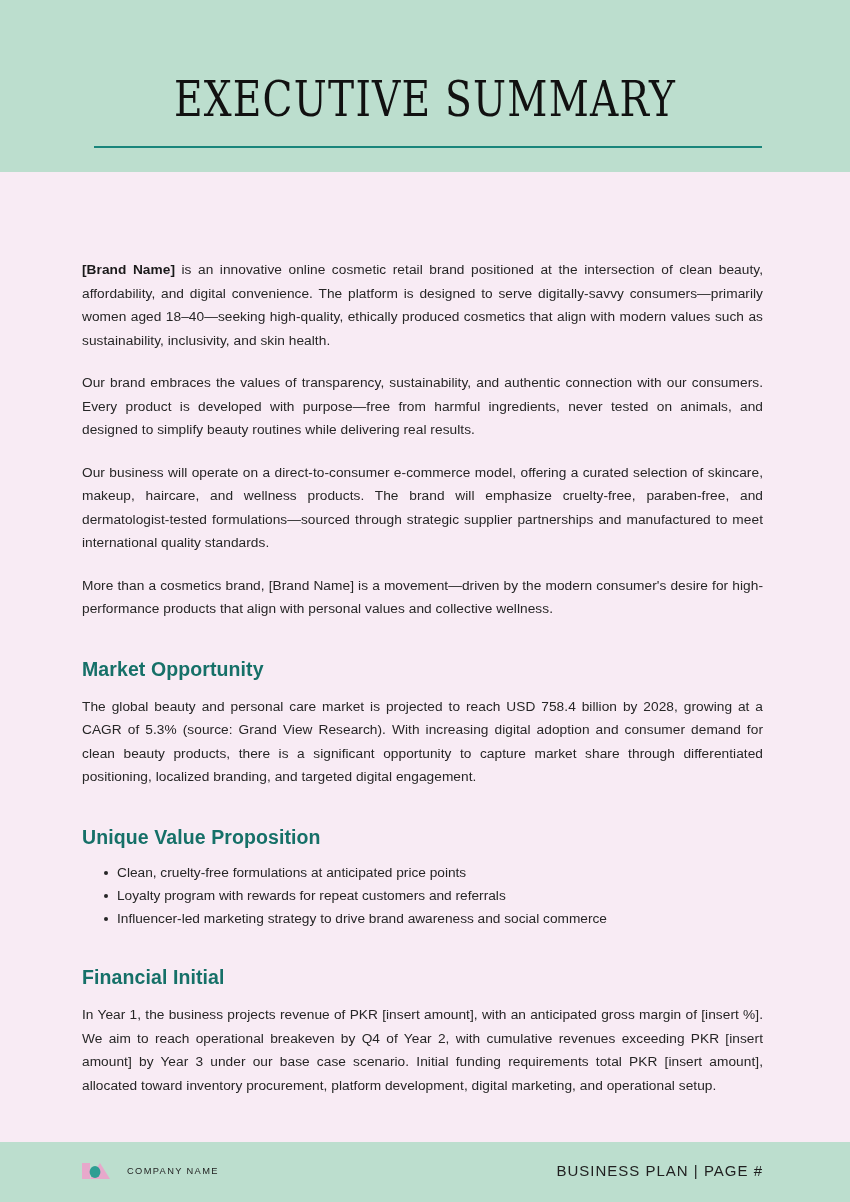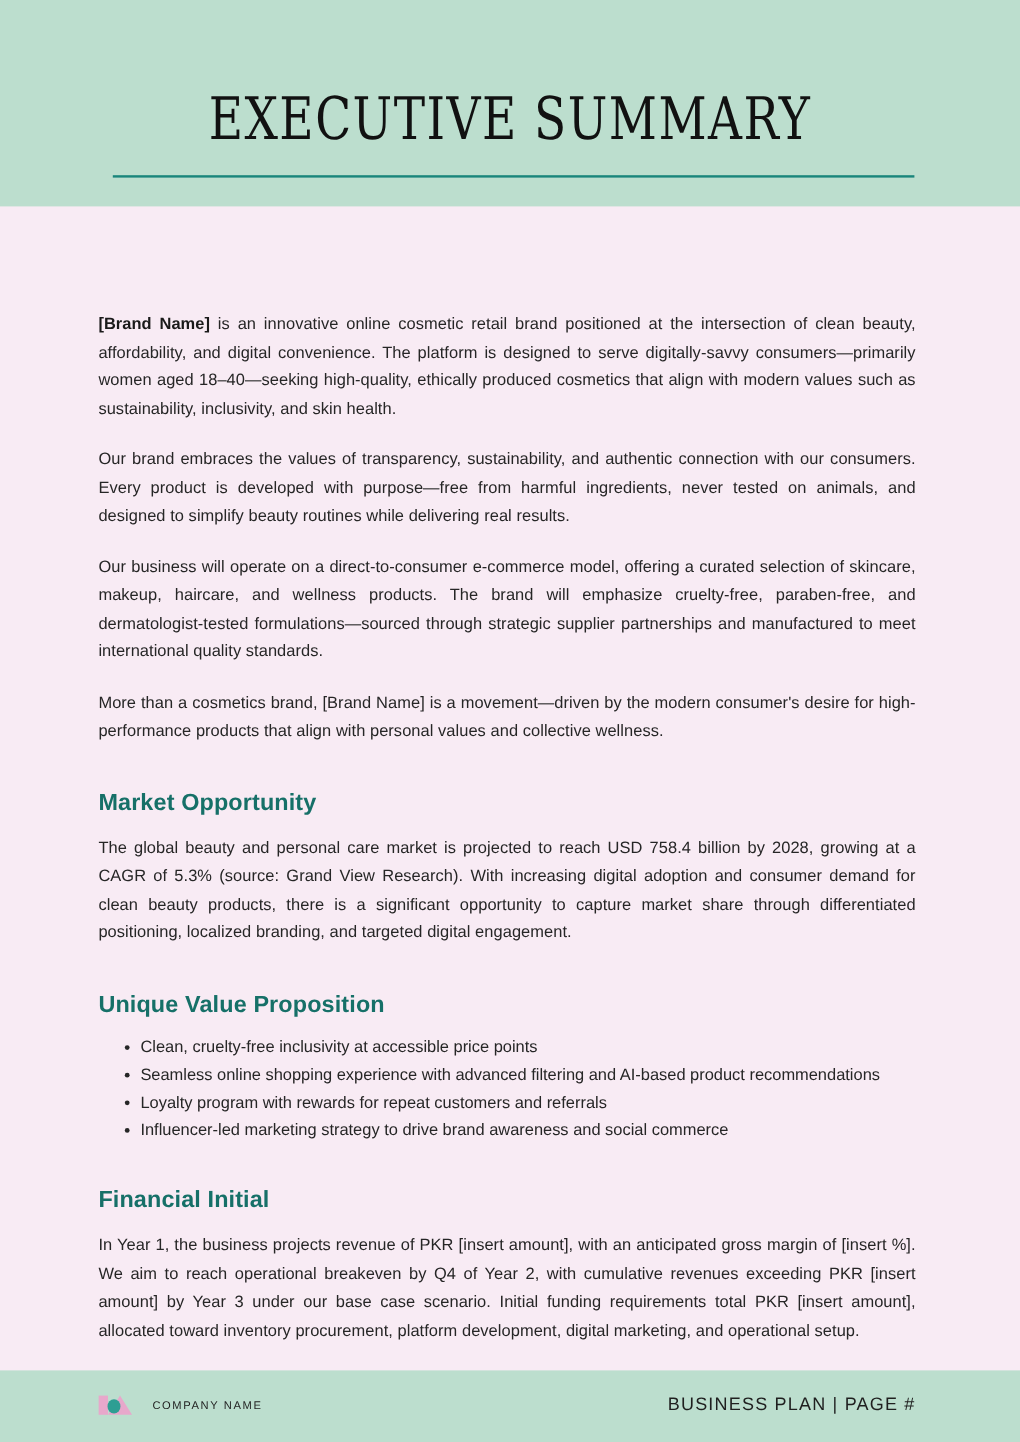--- a/index.html
+++ b/index.html
@@ -192,22 +192,21 @@
       <h2 class="section-heading">Market Opportunity</h2>
       <div class="section-body">
         <p class="para first">The global beauty and personal care market is projected to reach USD 758.4 billion by 2028, growing at a CAGR of 5.3% (source: Grand View Research). With increasing digital adoption and consumer demand for clean beauty products, there is a significant opportunity to capture market share through differentiated positioning, localized branding, and targeted digital engagement.</p>
       </div>
     </div>
 
     <div class="section">
       <h2 class="section-heading">Unique Value Proposition</h2>
       <div class="section-body">
         <ul class="bullets">
-          <li>Clean, cruelty-free inclusivity at accessible price points</li>
-          <li>Seamless online shopping experience with advanced filtering and AI-based product recommendations</li>
+          <li>Clean, cruelty-free formulations at anticipated price points</li>
           <li>Loyalty program with rewards for repeat customers and referrals</li>
           <li>Influencer-led marketing strategy to drive brand awareness and social commerce</li>
         </ul>
       </div>
     </div>
 
     <div class="section">
       <h2 class="section-heading">Financial Initial</h2>
       <div class="section-body">
         <p class="para first">In Year 1, the business projects revenue of PKR [insert amount], with an anticipated gross margin of [insert %]. We aim to reach operational breakeven by Q4 of Year 2, with cumulative revenues exceeding PKR [insert amount] by Year 3 under our base case scenario. Initial funding requirements total PKR [insert amount], allocated toward inventory procurement, platform development, digital marketing, and operational setup.</p>

